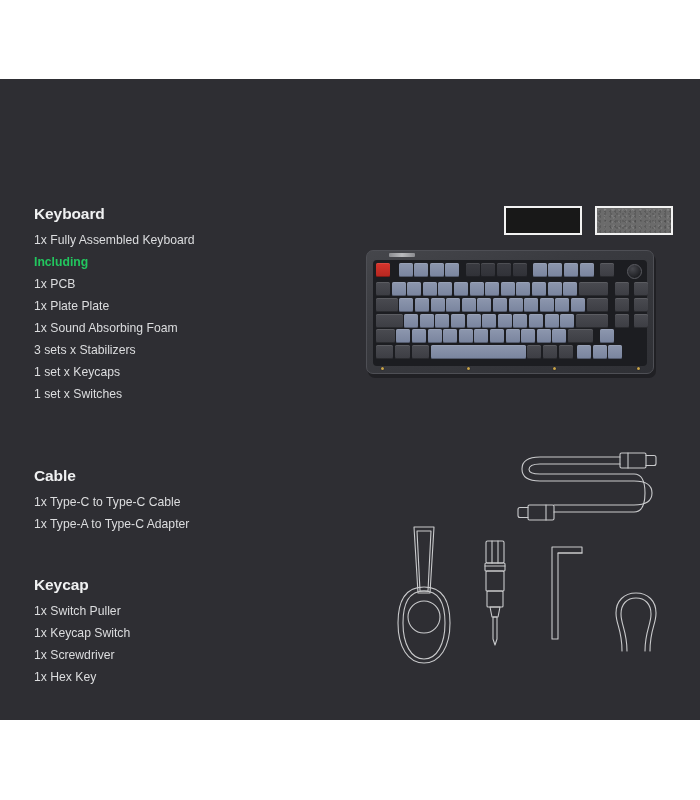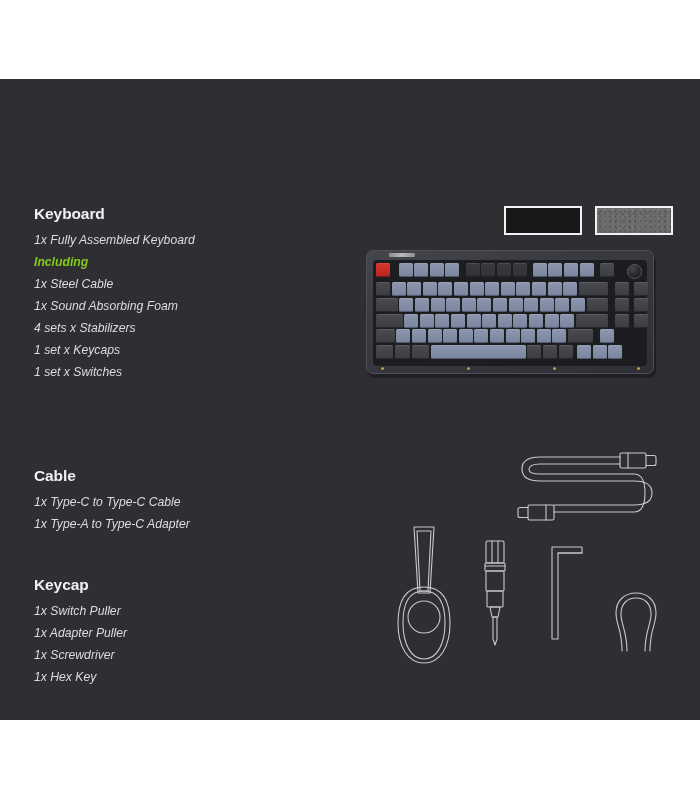--- a/index.html
+++ b/index.html
@@ -20,25 +20,25 @@
     font-size:31px;font-weight:bold;color:#eceded;
     letter-spacing:-0.4px;white-space:nowrap;
   }
 
   
   .section{position:absolute;left:34px;}
   .sec-head{
     font-size:15.5px;font-weight:bold;color:#f0f1f2;
     margin:0 0 6px 0;letter-spacing:-0.1px;
   }
-  .sec-list{list-style:none;margin:0;padding:0;font-style:italic;}
+  .sec-list{list-style:none;margin:0;padding:0;}
   .sec-list li{
     font-size:12.2px;color:#dcdddf;line-height:22px;white-space:nowrap;
   }
-  .sec-list li.strong{font-weight:bold;color:#84cc16;}
+  .sec-list li.strong{font-weight:bold;color:#22c55e;}
 
   #sec-keyboard{top:126px;}
   #sec-cable{top:388px;}
   #sec-tools{top:497px;}
 
   
   #swatches{position:absolute;left:504px;top:127px;display:flex;gap:13px;}
   .swatch{
     width:78px;height:29px;
     border:2px solid #f2f2f2;box-sizing:border-box;
@@ -106,41 +106,42 @@
 <body>
 
 <div id="panel">
 
 
   <div class="section" id="sec-keyboard">
     <div class="sec-head">Keyboard</div>
     <ul class="sec-list">
       <li>1x Fully Assembled Keyboard</li>
       <li class="strong">Including</li>
-      <li>1x Steel Cable</li>
+      <li>1x PCB</li>
+      <li>1x Plate Plate</li>
       <li>1x Sound Absorbing Foam</li>
-      <li>4 sets x Stabilizers</li>
+      <li>3 sets x Stabilizers</li>
       <li>1 set x Keycaps</li>
       <li>1 set x Switches</li>
     </ul>
   </div>
 
   <div class="section" id="sec-cable">
     <div class="sec-head">Cable</div>
     <ul class="sec-list">
       <li>1x Type-C to Type-C Cable</li>
       <li>1x Type-A to Type-C Adapter</li>
     </ul>
   </div>
 
   <div class="section" id="sec-tools">
     <div class="sec-head">Keycap</div>
     <ul class="sec-list">
       <li>1x Switch Puller</li>
-      <li>1x Adapter Puller</li>
+      <li>1x Keycap Switch</li>
       <li>1x Screwdriver</li>
       <li>1x Hex Key</li>
     </ul>
   </div>
 
   <div id="swatches">
     <div class="swatch sw-black"></div>
     <div class="swatch sw-gray"></div>
   </div>
 

